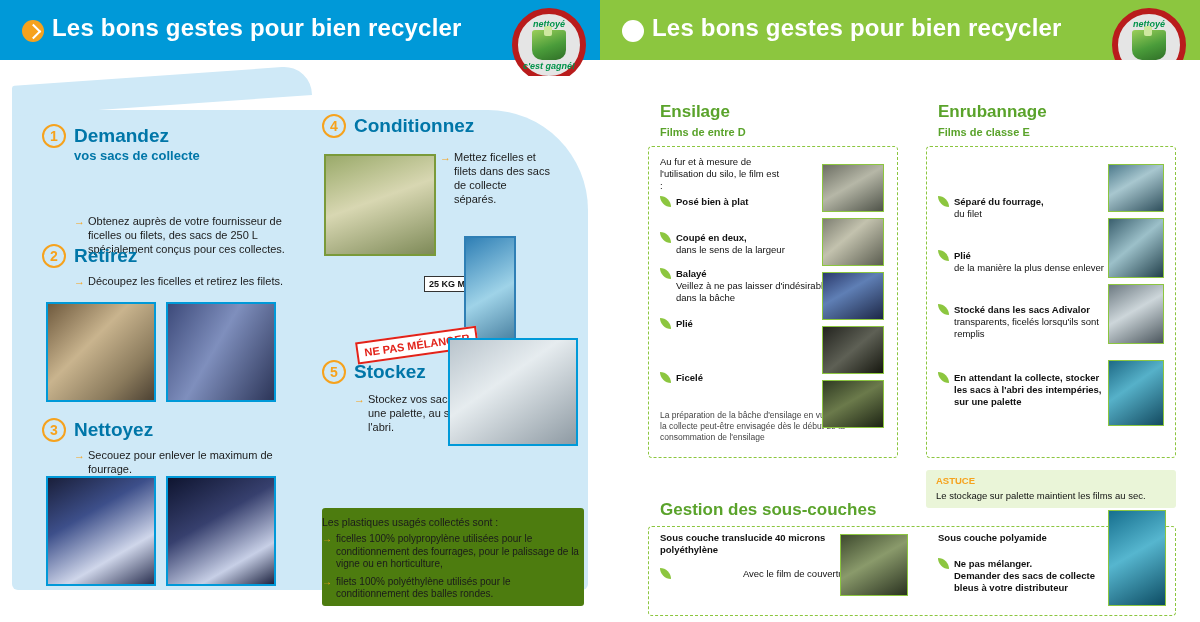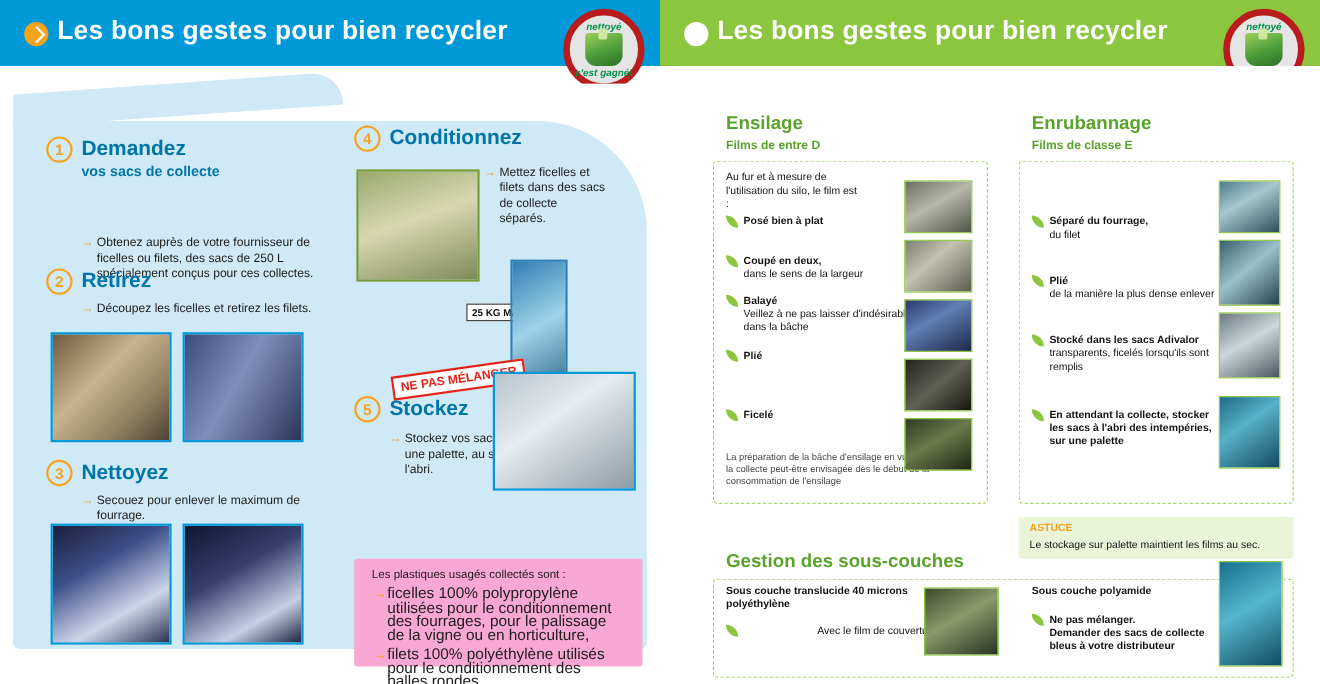--- a/index.html
+++ b/index.html
@@ -114,25 +114,25 @@
   .ph-a { background: linear-gradient(135deg,#6f5a3e,#c9b48e 40%,#8a7a5c 75%,#4d4233); }
   .ph-b { background: linear-gradient(120deg,#3d4a7a,#7f8fbd 45%,#2c3558); }
   .ph-c { background: linear-gradient(150deg,#1a1f3a,#3d4f8a 35%,#cfd6ea 70%,#2a3050); }
   .ph-d { background: linear-gradient(150deg,#0f1530,#37406e 40%,#c7cfe6 75%,#1d2340); }
   .ph-e { background: linear-gradient(160deg,#9aaa6a,#d8d7b2 45%,#7e8a58); }
   .ph-f { background: linear-gradient(145deg,#cfd8df,#9aa7b2 50%,#6b7680); }
 
   .beige-box {
     position: absolute; left: 322px; top: 432px;
     width: 262px; height: 98px;
-    background: #f9a8d4; border-radius: 3px;
-    padding: 8px 16px;
+    background: #4d7c0f; border-radius: 3px;
+    padding: 8px 0;
   }
   .beige-box .bb-title { font-size: 10.5px; color: #1b1b1b; margin-bottom: 5px; }
-  .beige-box .bullet { font-size: 14px; line-height: 12.5px; margin-bottom: 5px; }
+  .beige-box .bullet { font-size: 10px; line-height: 12.5px; margin-bottom: 5px; }
 
   .no-mix {
     position: absolute; left: 356px; top: 258px;
     background: #ffffff; border: 2px solid #e2231a;
     color: #e2231a; font-weight: bold; font-size: 11px;
     padding: 3px 6px; line-height: 12px; text-align: center;
     transform: rotate(-8deg);
   }
   .kg-tag {
     position: absolute; left: 424px; top: 200px;

